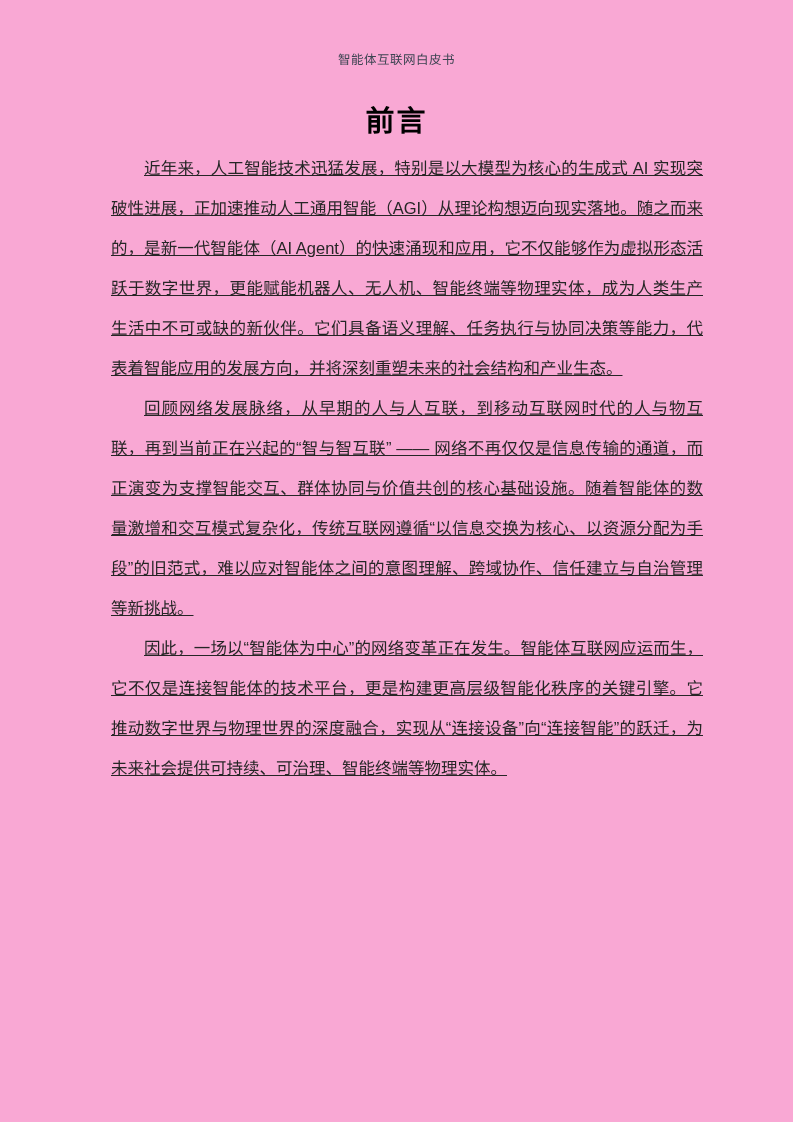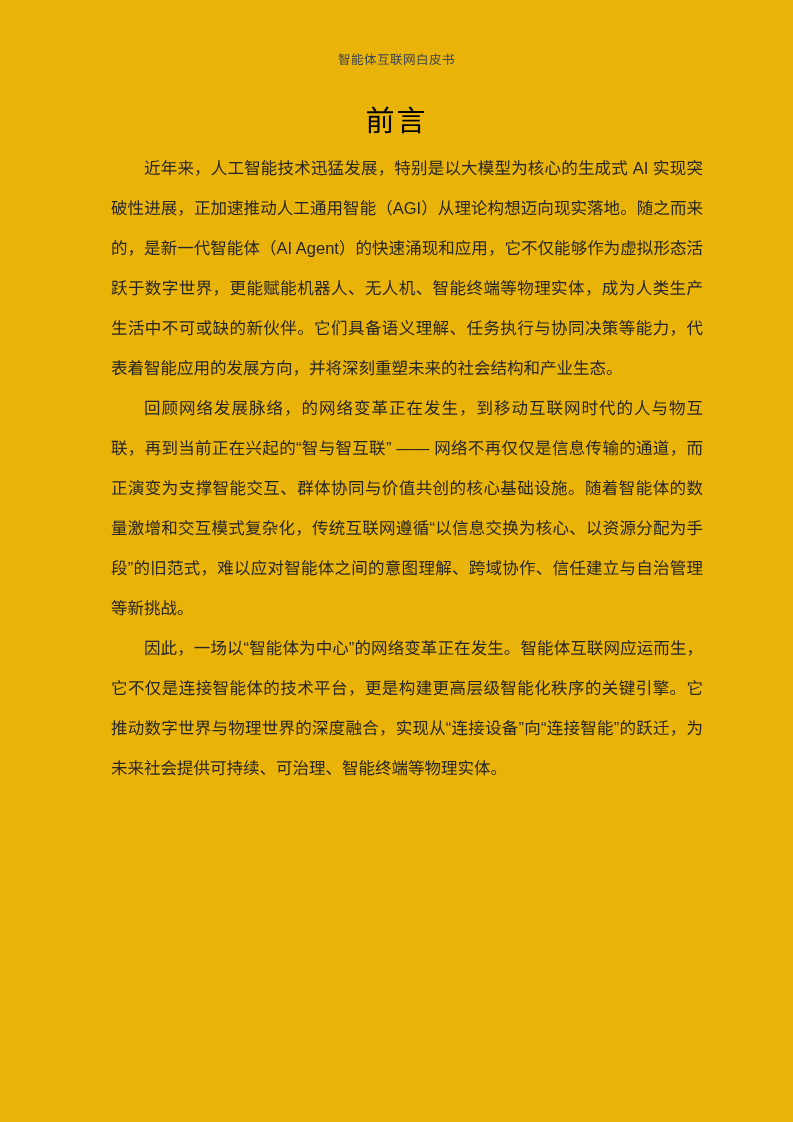--- a/index.html
+++ b/index.html
@@ -5,63 +5,64 @@
   html, body {
     margin: 0;
     padding: 0;
     background: #ffffff;
   }
   .page {
     position: relative;
     width: 793px;
     height: 1122px;
     margin: 0 auto;
-    background: #eab308;
+    background: #f9a8d4;
     box-sizing: border-box;
     overflow: hidden;
     font-family: "Liberation Sans", "DejaVu Sans", sans-serif;
   }
   .doc-header {
     margin-top: 52px;
     text-align: center;
     font-size: 12.5px;
     line-height: 16px;
     color: #3d4452;
     letter-spacing: 0.5px;
   }
   .doc-title {
     margin: 34px 0 0 0;
     text-align: center;
     font-size: 29px;
     line-height: 38px;
-    font-weight: 400;
+    font-weight: 700;
     color: #000000;
     letter-spacing: 2px;
   }
   .doc-body {
     margin: 8px 90px 0 111px;
     color: #262626;
     font-size: 16.5px;
     line-height: 40px;
     text-align: justify;
     text-justify: inter-character;
+    text-decoration: underline;
   }
   .doc-body p {
     margin: 0;
     padding: 0;
     text-indent: 2em;
     word-break: break-all;
   }
 </style>
 </head>
 <body>
 
 <div class="page">
   <div class="doc-header">智能体互联网白皮书</div>
 
   <h1 class="doc-title">前言</h1>
 
   <div class="doc-body">
     <p>近年来，人工智能技术迅猛发展，特别是以大模型为核心的生成式 AI 实现突破性进展，正加速推动人工通用智能（AGI）从理论构想迈向现实落地。随之而来的，是新一代智能体（AI Agent）的快速涌现和应用，它不仅能够作为虚拟形态活跃于数字世界，更能赋能机器人、无人机、智能终端等物理实体，成为人类生产生活中不可或缺的新伙伴。它们具备语义理解、任务执行与协同决策等能力，代表着智能应用的发展方向，并将深刻重塑未来的社会结构和产业生态。</p>
-    <p>回顾网络发展脉络，的网络变革正在发生，到移动互联网时代的人与物互联，再到当前正在兴起的“智与智互联” —— 网络不再仅仅是信息传输的通道，而正演变为支撑智能交互、群体协同与价值共创的核心基础设施。随着智能体的数量激增和交互模式复杂化，传统互联网遵循“以信息交换为核心、以资源分配为手段”的旧范式，难以应对智能体之间的意图理解、跨域协作、信任建立与自治管理等新挑战。</p>
+    <p>回顾网络发展脉络，从早期的人与人互联，到移动互联网时代的人与物互联，再到当前正在兴起的“智与智互联” —— 网络不再仅仅是信息传输的通道，而正演变为支撑智能交互、群体协同与价值共创的核心基础设施。随着智能体的数量激增和交互模式复杂化，传统互联网遵循“以信息交换为核心、以资源分配为手段”的旧范式，难以应对智能体之间的意图理解、跨域协作、信任建立与自治管理等新挑战。</p>
     <p>因此，一场以“智能体为中心”的网络变革正在发生。智能体互联网应运而生，它不仅是连接智能体的技术平台，更是构建更高层级智能化秩序的关键引擎。它推动数字世界与物理世界的深度融合，实现从“连接设备”向“连接智能”的跃迁，为未来社会提供可持续、可治理、智能终端等物理实体。</p>
   </div>
 </div>
 
 </body></html>

